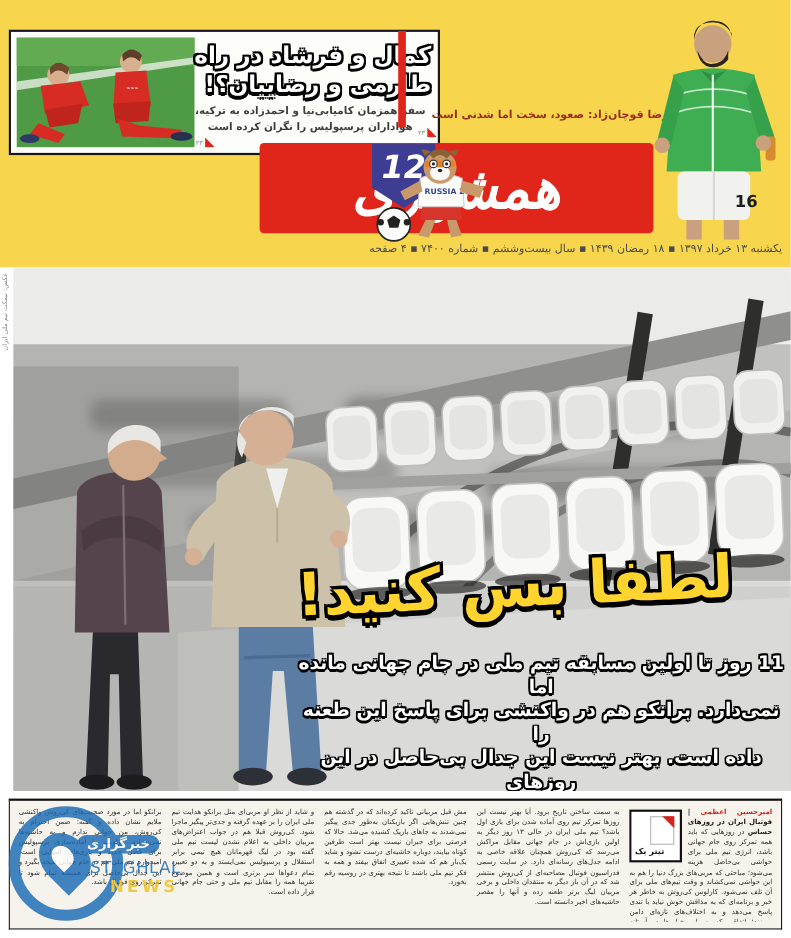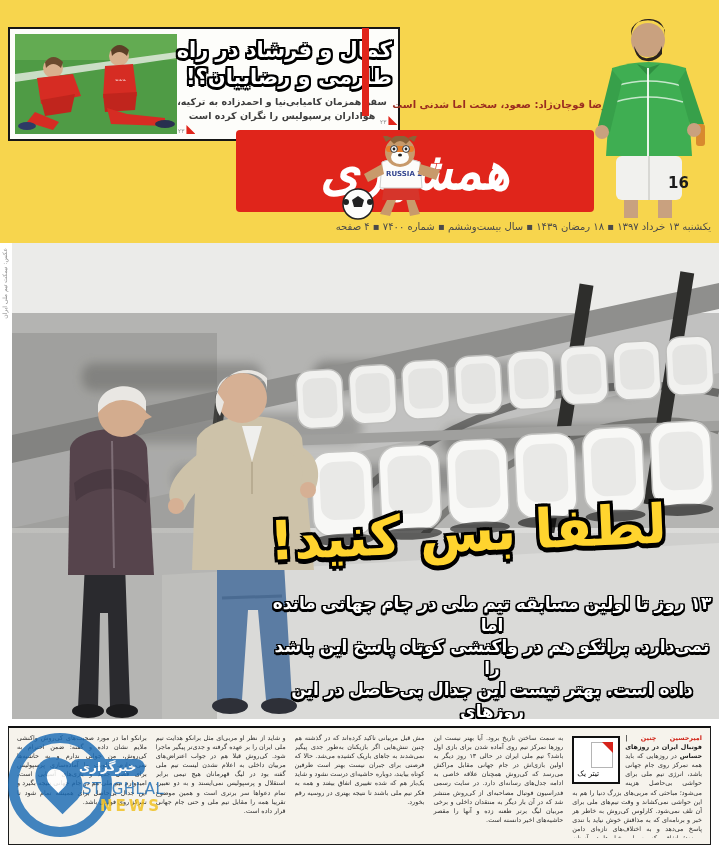--- a/index.html
+++ b/index.html
@@ -95,21 +95,21 @@
   .col {
     flex:1; overflow:hidden; font-size:6.4px; line-height:1.42; color:#2c2c2c;
     text-align:justify; direction:rtl;
   }
   .kicker-box {
     float:left; width:48px; height:48px; border:2.5px solid #101010; background:#fff;
     margin:2px 5px 2px 0; position:relative;
   }
   .kicker-icon { position:absolute; top:4px; right:5px; width:22px; height:26px; background:#fff; border:1px solid #b5b5b5; }
   .kicker-icon::after { content:""; position:absolute; top:-1px; right:-1px; border-style:solid; border-width:0 11px 11px 0; border-color:transparent #d6231b transparent transparent; }
-  .kicker-label { position:absolute; bottom:2px; left:3px; font-size:7.5px; font-weight:normal; color:#111; }
+  .kicker-label { position:absolute; bottom:2px; left:3px; font-size:7.5px; font-weight:bold; color:#111; }
   .byline-name { color:#d02318; font-weight:bold; }
   .byline-rest { color:#1c1c1c; font-weight:bold; }
 
   .watermark { position:absolute; left:8px; top:733px; width:200px; height:112px; z-index:8; opacity:.82; pointer-events:none; }
   .wm-ring { position:absolute; left:0; top:0; width:104px; height:104px; border-radius:50%; border:10px solid #1a6bb5; }
   .wm-drop { position:absolute; left:30px; top:22px; width:42px; height:52px; background:#1a6bb5; border-radius:50% 50% 50% 0; transform:rotate(-45deg); }
   .wm-drop::after { content:""; position:absolute; left:12px; top:12px; width:18px; height:22px; background:#fff; border-radius:50% 50% 50% 0; }
   .wm-pill { position:absolute; left:62px; top:26px; background:#1a6bb5; color:#fff; font-size:12px; font-weight:bold; padding:1px 9px 2px; border-radius:10px; direction:rtl; }
   .wm-esteghlal { position:absolute; left:64px; top:47px; color:#1a6bb5; font-size:15px; font-weight:400; letter-spacing:.5px; }
   .wm-news { position:absolute; left:92px; top:64px; color:#f0c01d; font-size:15px; font-weight:900; letter-spacing:3px; }
@@ -184,20 +184,23 @@
     <rect x="34" y="150" width="66" height="44" rx="6" fill="#f1f1ee"></rect>
     <line x1="67" y1="150" x2="67" y2="194" stroke="#d8d8d4" stroke-width="2"></line>
     <text x="86" y="182" font-size="15" font-weight="bold" fill="#1c1c1c">16</text>
 
     <rect x="42" y="194" width="14" height="18" fill="#c9a17f"></rect>
     <rect x="76" y="194" width="14" height="18" fill="#c9a17f"></rect>
   </svg>
 
   <div class="mast-red">
     <span class="word">همشهری</span>
+  </div>
+  <div class="badge12">
+    <span>12</span>
   </div>
   <svg class="mascot" viewBox="0 0 138 86">
 
     <circle cx="28" cy="68" r="15" fill="#fdfdfb" stroke="#222" stroke-width="1.5"></circle>
     <path d="M28,60 L34,64 L32,71 L24,71 L22,64 Z" fill="#222"></path>
     <circle cx="16" cy="66" r="3" fill="#222"></circle>
       <circle cx="40" cy="66" r="3" fill="#222"></circle>
 
     <path d="M58,62 L50,78 L60,80 L66,64 Z" fill="#c89a6b"></path>
     <path d="M76,62 L80,80 L90,78 L84,62 Z" fill="#c89a6b"></path>
@@ -314,34 +317,34 @@
         <circle cx="146" cy="192" r="8" fill="#d6b094"></circle>
         <polygon points="80,128 100,128 90,164" fill="#efefed"></polygon>
         <line x1="90" y1="164" x2="90" y2="196" stroke="#b8ac92" stroke-width="2"></line>
         <circle cx="80" cy="100" r="25" fill="#d6b094"></circle>
         <path d="M55,94 C56,70 104,68 105,92 L105,80 C92,66 64,70 55,94 Z" fill="#e8e6e2"></path>
         <path d="M55,94 C52,104 54,112 58,118 L62,104 Z" fill="#e8e6e2"></path>
       </g>
     </svg>
     <div class="main-headline o-lg">لطفا بس کنید!</div>
     <div class="main-sub o-xs">
-      <div>۱۳ روز تا اولین مسابقه تیم ملی در جام جهانی مانده اما</div>
-      <div>نمی‌دارد. برانکو هم در واکنشی کوتاه پاسخ این باشد را</div>
+      <div>11 روز تا اولین مسابقه تیم ملی در جام جهانی مانده اما</div>
+      <div>نمی‌دارد. برانکو هم در واکنشی برای پاسخ این طعنه را</div>
       <div>داده است. بهتر نیست این جدال بی‌حاصل در این روزهای</div>
 
     </div>
   </div>
 
   <div class="bottom-section">
     <div class="col">
       <div class="kicker-box">
         <div class="kicker-icon"></div>
         <div class="kicker-label">تیتر یک</div>
       </div>
-      <span class="byline-name">امیرحسین چنین</span>
+      <span class="byline-name">امیرحسین اعظمی</span>
       <span class="byline-rest">| فوتبال ایران در روزهای حساس</span>
       <span>در روزهایی که باید همه تمرکز روی جام جهانی باشد، انرژی تیم ملی برای حواشی بی‌حاصل هزینه می‌شود؛ مباحثی که مربی‌های بزرگ دنیا را هم به این حواشی نمی‌کشاند و وقت تیم‌های ملی برای آن تلف نمی‌شود. کارلوس کی‌روش به خاطر هر خبر و برنامه‌ای که به مذاقش خوش نیاید با تندی پاسخ می‌دهد و به اختلاف‌های تازه‌ای دامن می‌زند؛ اتفاقی که به باور خیلی‌ها در آستانه مهم‌ترین تورنمنت برای فوتبال ایران زیان‌بار است.</span>
     </div>
     <div class="col">به سمت ساختن تاریخ برود. آیا بهتر نیست این روزها تمرکز تیم روی آماده شدن برای بازی اول باشد؟ تیم ملی ایران در حالی ۱۳ روز دیگر به اولین بازی‌اش در جام جهانی مقابل مراکش می‌رسد که کی‌روش همچنان علاقه خاصی به ادامه جدل‌های رسانه‌ای دارد. در سایت رسمی فدراسیون فوتبال مصاحبه‌ای از کی‌روش منتشر شد که در آن بار دیگر به منتقدان داخلی و برخی مربیان لیگ برتر طعنه زده و آنها را مقصر حاشیه‌های اخیر دانسته است.</div>
     <div class="col">مش قبل مربیانی تاکید کرده‌اند که در گذشته هم چنین تنش‌هایی اگر بازیکنان به‌طور جدی پیگیر نمی‌شدند به جاهای باریک کشیده می‌شد. حالا که فرصتی برای جبران نیست بهتر است طرفین کوتاه بیایند، دوباره حاشیه‌ای درست نشود و شاید یک‌بار هم که شده تغییری اتفاق بیفتد و همه به فکر تیم ملی باشند تا نتیجه بهتری در روسیه رقم بخورد.</div>
     <div class="col">و شاید از نظر او مربی‌ای مثل برانکو هدایت تیم ملی ایران را بر عهده گرفته و جدی‌تر پیگیر ماجرا شود. کی‌روش قبلا هم در جواب اعتراض‌های مربیان داخلی به اعلام نشدن لیست تیم ملی گفته بود در لیگ قهرمانان هیچ تیمی برابر استقلال و پرسپولیس نمی‌ایستد و به دو تعبیر، تمام دعواها سر برتری است و همین موضوع تقریبا همه را مقابل تیم ملی و حتی جام جهانی قرار داده است.</div>
     <div class="col">برانکو اما در مورد صحبت‌های کی‌روش واکنشی ملایم نشان داده و گفته: ضمن احترام به کی‌روش، من جوابی ندارم و به حاشیه‌ها نمی‌پردازم. اولویت ما آماده‌سازی پرسپولیس برای فصل جدید و بازی‌های آسیایی است. امیدوارم تیم ملی هم در جام جهانی نتیجه بگیرد و این جدال بی‌حاصل برای همیشه تمام شود تا تمرکز روی فوتبال باشد.</div>
   </div>
 
   <div class="watermark">

